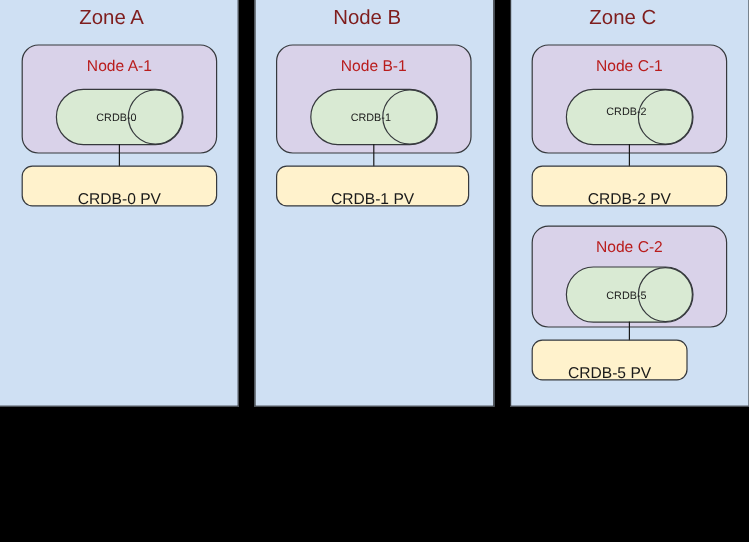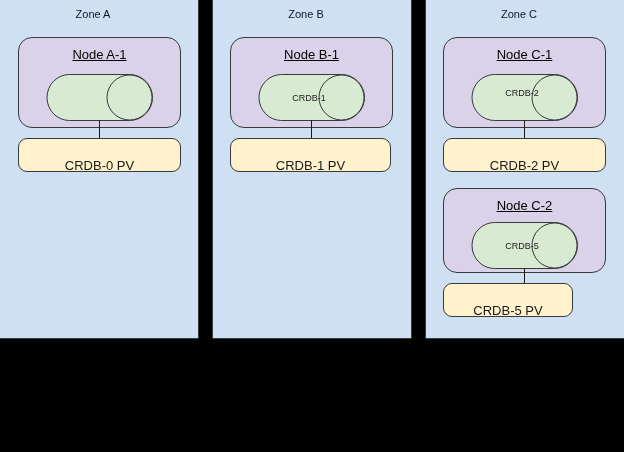--- a/index.html
+++ b/index.html
@@ -28,45 +28,44 @@
     background: #cfe0f3;
     border: 1px solid #36393d;
     box-sizing: border-box;
   }
   .zone-title {
     position: absolute;
     left: 0;
     right: 12px;
     top: 7px;
     text-align: center;
-    font-size: 11px;
-    color: #0f172a;
+    font-size: 17px;
+    color: #7f1d1d;
     line-height: 15px;
     white-space: nowrap;
   }
 
   
   .node {
     position: absolute;
     background: #d9d2e9;
     border: 1px solid #36393d;
     border-radius: 14px;
     box-sizing: border-box;
   }
   .node-title {
     position: absolute;
     left: 0;
     right: 0;
     top: 9px;
     text-align: center;
     font-size: 13px;
-    color: #000000;
+    color: #b91c1c;
     line-height: 15px;
     white-space: nowrap;
-    text-decoration: underline;
   }
 
   
   .pv {
     position: absolute;
     background: #fff2cc;
     border: 1px solid #36393d;
     border-radius: 9px;
     box-sizing: border-box;
     display: flex;
@@ -120,30 +119,31 @@
 
   <div class="node" style="left:18px; top:37px; width:163px; height:91px;">
     <div class="node-title">Node A-1</div>
   </div>
 
   <div class="cylinder" style="left:46px; top:74px; width:107px; height:47px;">
     <svg width="107" height="47" viewBox="0 0 107 47">
       <path d="M 23.5,0.5 L 83.5,0.5 A 22.5,22.5 0 0 1 83.5,46.5 L 23.5,46.5 A 22.5,23 0 0 1 23.5,0.5 Z" fill="#d9ead3" stroke="#36393d" stroke-width="1"></path>
       <ellipse cx="83.5" cy="23.5" rx="22.5" ry="22.5" fill="#d9ead3" stroke="#36393d" stroke-width="1"></ellipse>
     </svg>
+    <div class="cylinder-label" style="left:20px; width:62px; justify-content:center;">CRDB-0</div>
   </div>
 
   <div class="connector" style="left:99px; top:120px; height:19px;"></div>
 
   <div class="pv" style="left:18px; top:138px; width:163px; height:34px;">
     <span class="pv-label">CRDB-0 PV</span>
   </div>
 
   <div class="zone" style="left:212px; top:-1px; width:200px; height:340px;">
-    <div class="zone-title">Zone B</div>
+    <div class="zone-title">Node B</div>
   </div>
 
   <div class="node" style="left:230px; top:37px; width:163px; height:91px;">
     <div class="node-title">Node B-1</div>
   </div>
 
   <div class="cylinder" style="left:258px; top:74px; width:107px; height:47px;">
     <svg width="107" height="47" viewBox="0 0 107 47">
       <path d="M 23.5,0.5 L 83.5,0.5 A 22.5,22.5 0 0 1 83.5,46.5 L 23.5,46.5 A 22.5,23 0 0 1 23.5,0.5 Z" fill="#d9ead3" stroke="#36393d" stroke-width="1"></path>
       <ellipse cx="83.5" cy="23.5" rx="22.5" ry="22.5" fill="#d9ead3" stroke="#36393d" stroke-width="1"></ellipse>

